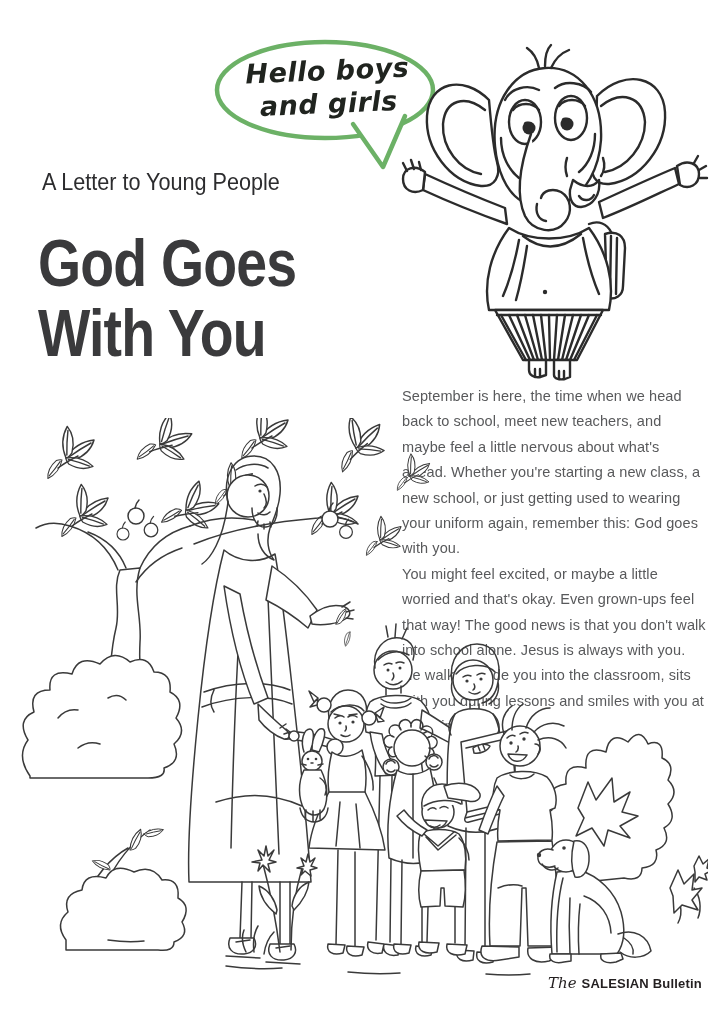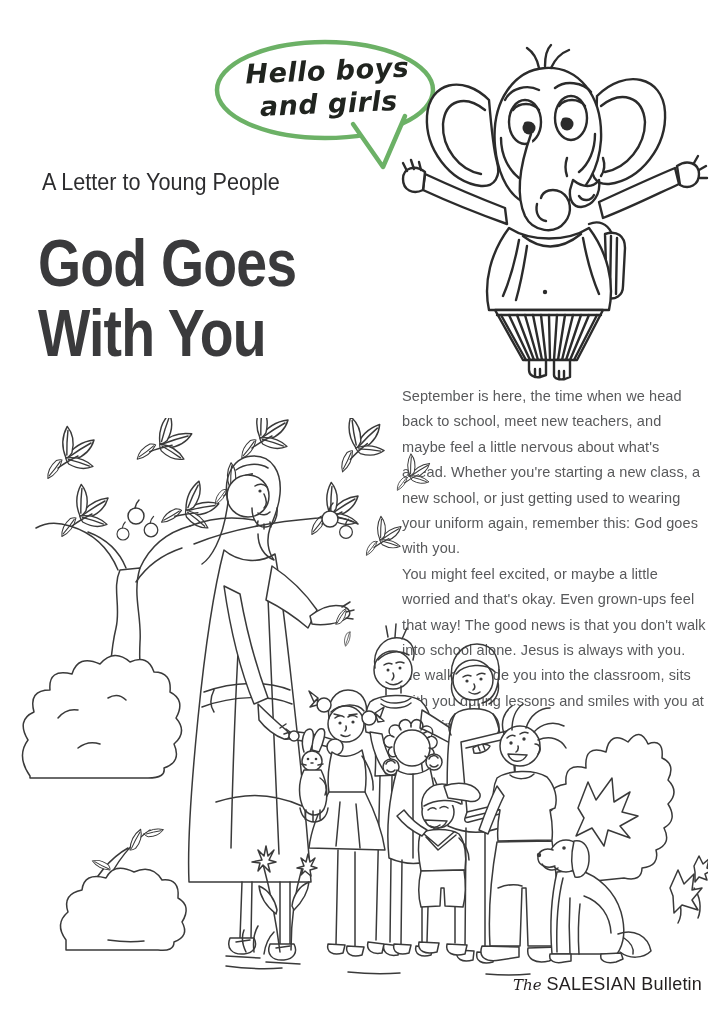--- a/index.html
+++ b/index.html
@@ -37,21 +37,21 @@
   }
   .bodycopy{
     left:402px;top:384px;width:306px;
     font-size:14.5px;line-height:25.4px;color:#58595b;letter-spacing:.1px;
   }
   .bodycopy p{margin:0;}
   .footer-logo{
     right:22px;top:974px;display:flex;align-items:baseline;gap:5px;color:#231f20;
   }
   .footer-logo .scriptword{font-family:"DejaVu Serif",serif;font-style:italic;font-size:15px;}
-  .footer-logo .brand{font-weight:400;font-size:18px;letter-spacing:.2px;}
+  .footer-logo .brand{font-weight:700;font-size:13px;letter-spacing:.2px;}
 </style>
 </head>
 <body>
 
 <div class="page">
 
   <svg class="abs bubble-svg" style="left:207px;top:36px" width="245" height="140" viewBox="0 0 245 140">
     <ellipse class="w" cx="118" cy="54" rx="108" ry="48"></ellipse>
     <path class="w" d="M146,88 L176,131 L198,80"></path>
   </svg>

